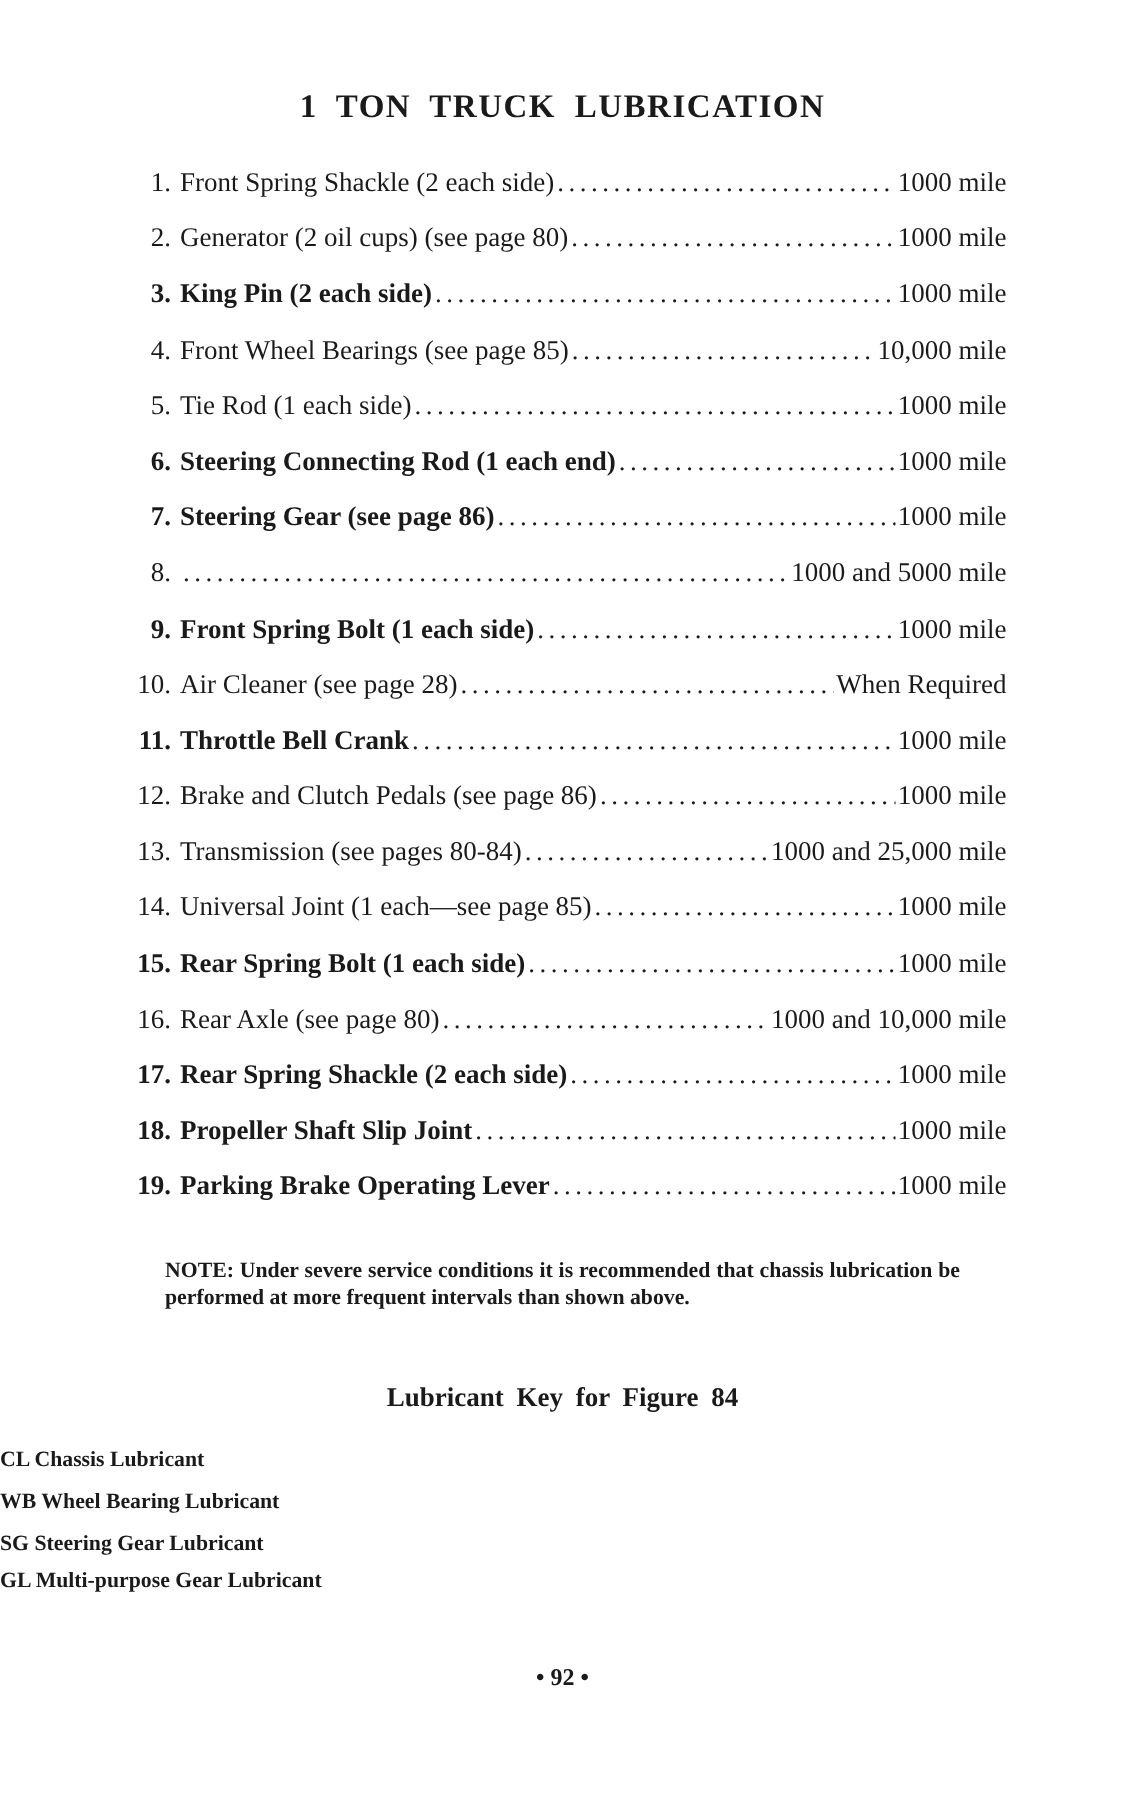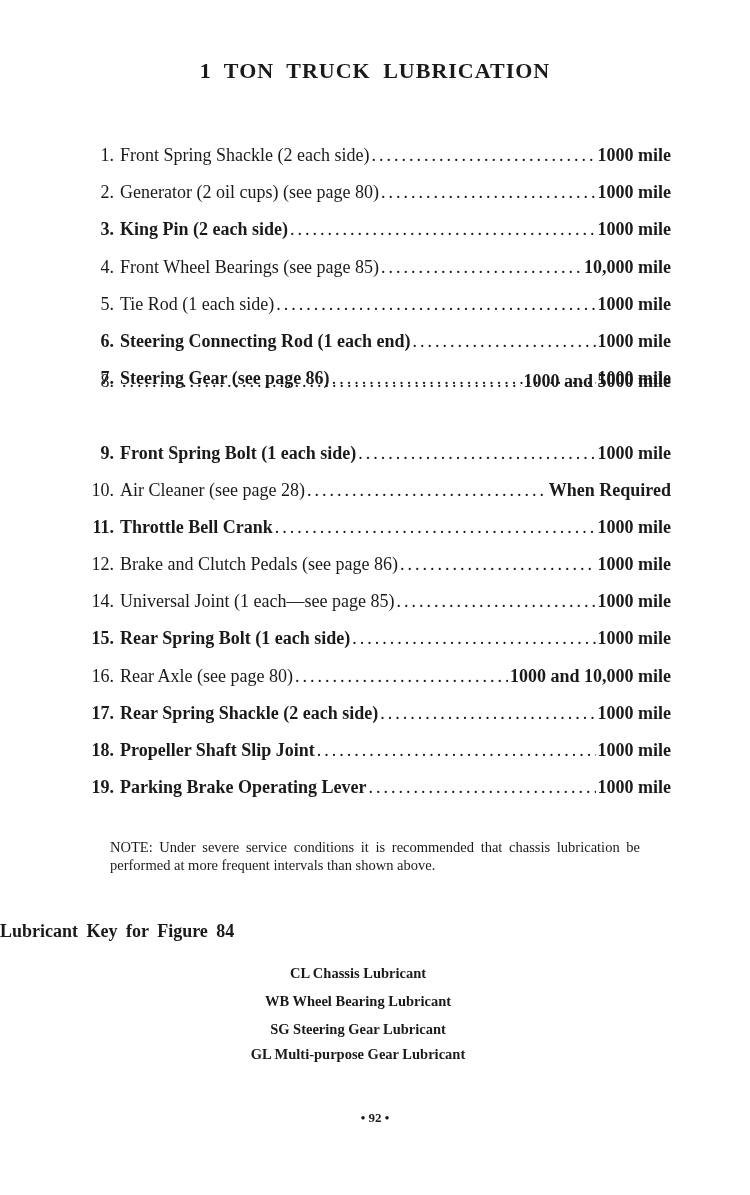--- a/index.html
+++ b/index.html
@@ -19,48 +19,48 @@
   }
   .list { position: absolute; top: 111px; left: 78px; width: 593px; }
   .row {
     display: flex; align-items: baseline;
     height: 37.2px;
     font-size: 18px;
     white-space: nowrap;
   }
   .row.heavy { font-weight: bold; }
   .num { width: 36px; text-align: right; padding-right: 6px; flex: 0 0 auto; }
-  .label { flex: 0 0 auto; margin-top: 34px; }
+  .label { flex: 0 0 auto; }
   .leader {
     flex: 1 1 auto; overflow: hidden;
     margin: 0 2px; letter-spacing: 3px; font-weight: normal;
   }
   .leader::before {
     content: "........................................................................................................";
   }
-  .interval { flex: 0 0 auto; font-weight: bold; }
+  .interval { flex: 0 0 auto; font-weight: normal; }
   .note {
     position: absolute; top: 838px; left: 110px; width: 530px;
-    font-size: 14.5px; font-weight: normal; line-height: 18px;
+    font-size: 14.5px; font-weight: bold; line-height: 18px;
     text-align: justify;
   }
   .key-title {
     position: absolute; top: 921px; left: 0; width: 750px;
-    text-align: left; font-size: 18px; font-weight: bold;
+    text-align: center; font-size: 18px; font-weight: bold;
     word-spacing: 4px;
   }
   .key-list {
     position: absolute; top: 962px; left: 0; width: 716px;
-    text-align: center; font-size: 14.5px; font-weight: bold;
+    font-size: 14.5px; font-weight: bold;
   }
   .key-item { height: 28px; line-height: 22px; }
   .key-item:nth-child(n+3) { height: 25px; }
   .page-num {
     position: absolute; top: 1110px; left: 0; width: 750px;
-    text-align: center; font-size: 13px; font-weight: bold;
+    text-align: center; font-size: 16px; font-weight: bold;
   }
 </style>
 </head>
 <body>
 
 <div class="title">1 TON TRUCK LUBRICATION</div>
 
 <div class="list" id="lub-list">
     <div class="row">
     <span class="num">1.</span>
@@ -127,20 +127,26 @@
     <span class="leader"></span>
     <span class="interval">1000 mile</span>
   </div>
     <div class="row">
     <span class="num">12.</span>
     <span class="label">Brake and Clutch Pedals (see page 86)</span>
     <span class="leader"></span>
     <span class="interval">1000 mile</span>
   </div>
     <div class="row">
+    <span class="num">13.</span>
+    <span class="label">Transmission (see pages 80-84)</span>
+    <span class="leader"></span>
+    <span class="interval">1000 and 25,000 mile</span>
+  </div>
+    <div class="row">
     <span class="num">14.</span>
     <span class="label">Universal Joint (1 each—see page 85)</span>
     <span class="leader"></span>
     <span class="interval">1000 mile</span>
   </div>
     <div class="row heavy">
     <span class="num">15.</span>
     <span class="label">Rear Spring Bolt (1 each side)</span>
     <span class="leader"></span>
     <span class="interval">1000 mile</span>

